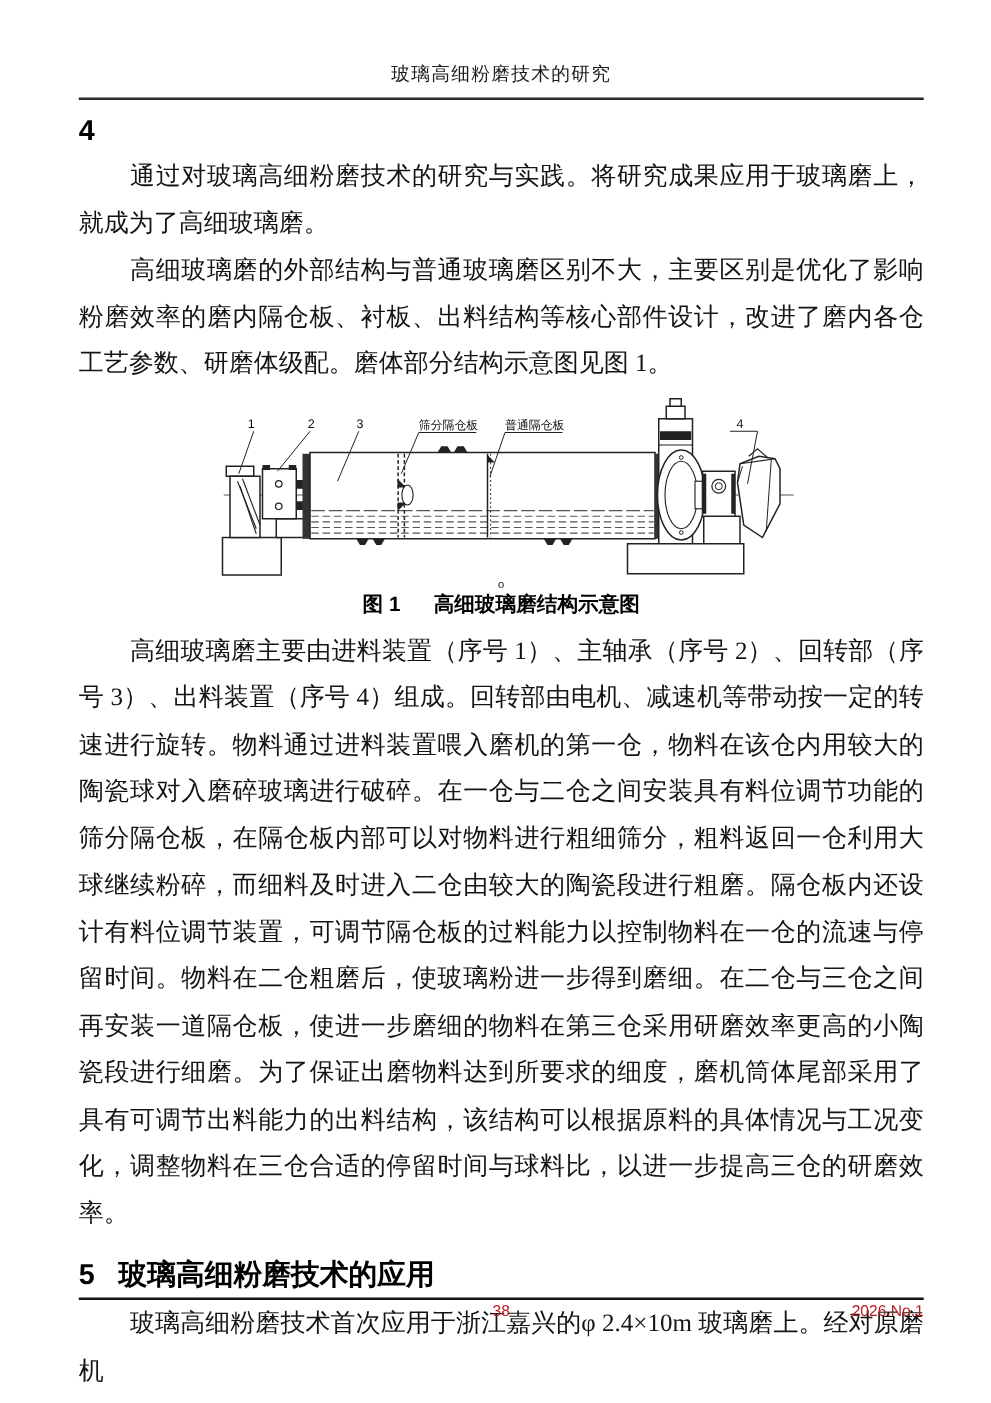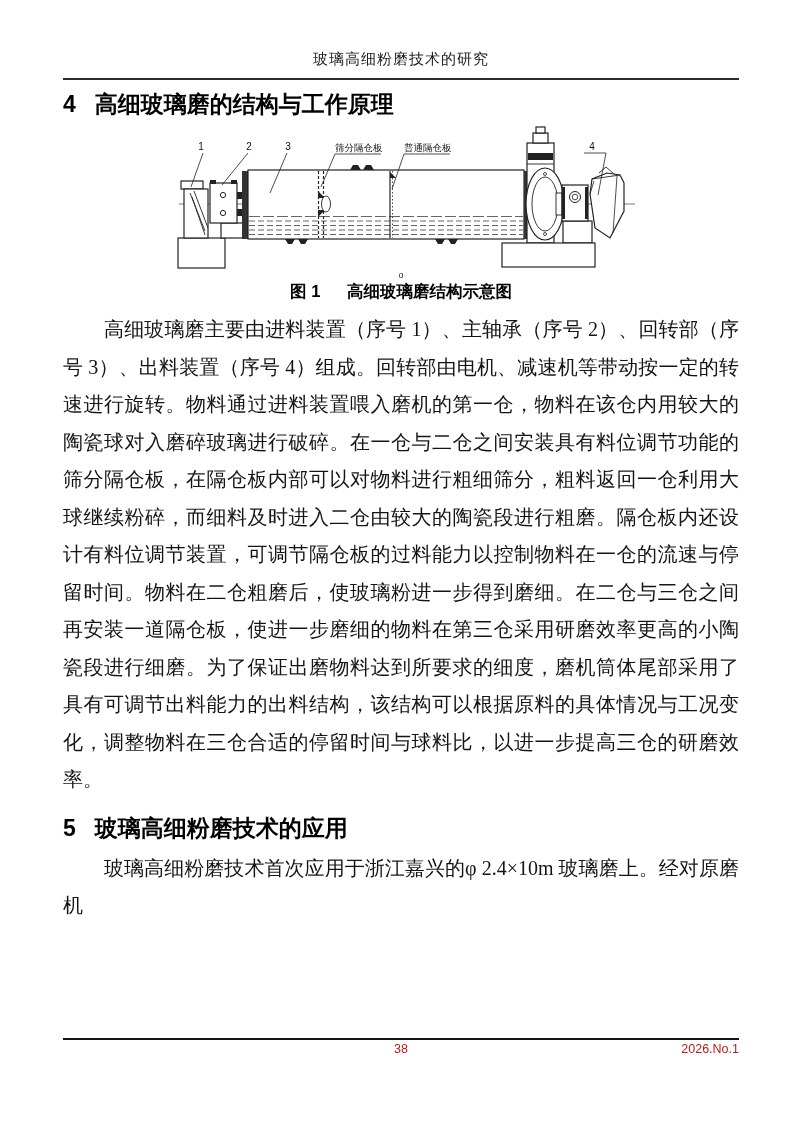--- a/index.html
+++ b/index.html
@@ -42,23 +42,24 @@
 <body>
 
 <div class="page">
   <div class="content">
 
     <div class="running-title">玻璃高细粉磨技术的研究</div>
     <div class="header-rule"></div>
 
     <div class="sec-heading h4">
       <span class="num">4</span>
-      <span>高细玻璃磨的结构与工作原理</span>
     </div>
 
+    <div class="para p1">通过对玻璃高细粉磨技术的研究与实践。将研究成果应用于玻璃磨上，就成为了高细玻璃磨。</div>
+    <div class="para p2">高细玻璃磨的外部结构与普通玻璃磨区别不大，主要区别是优化了影响粉磨效率的磨内隔仓板、衬板、出料结构等核心部件设计，改进了磨内各仓工艺参数、研磨体级配。磨体部分结构示意图见图 1。</div>
 
     <div class="figure-block">
       <svg width="475" height="150" viewBox="0 -10 475 150">
 
         <line x1="12" y1="73" x2="468" y2="73" stroke="#555" stroke-width="0.8" stroke-dasharray="15 4 3 4"></line>
         <g stroke="#222" stroke-width="1.2" fill="none">
 
           <rect x="11" y="107" width="47" height="30" fill="#fff"></rect>
 
           <rect x="14" y="50" width="22" height="8" fill="#fff"></rect>

